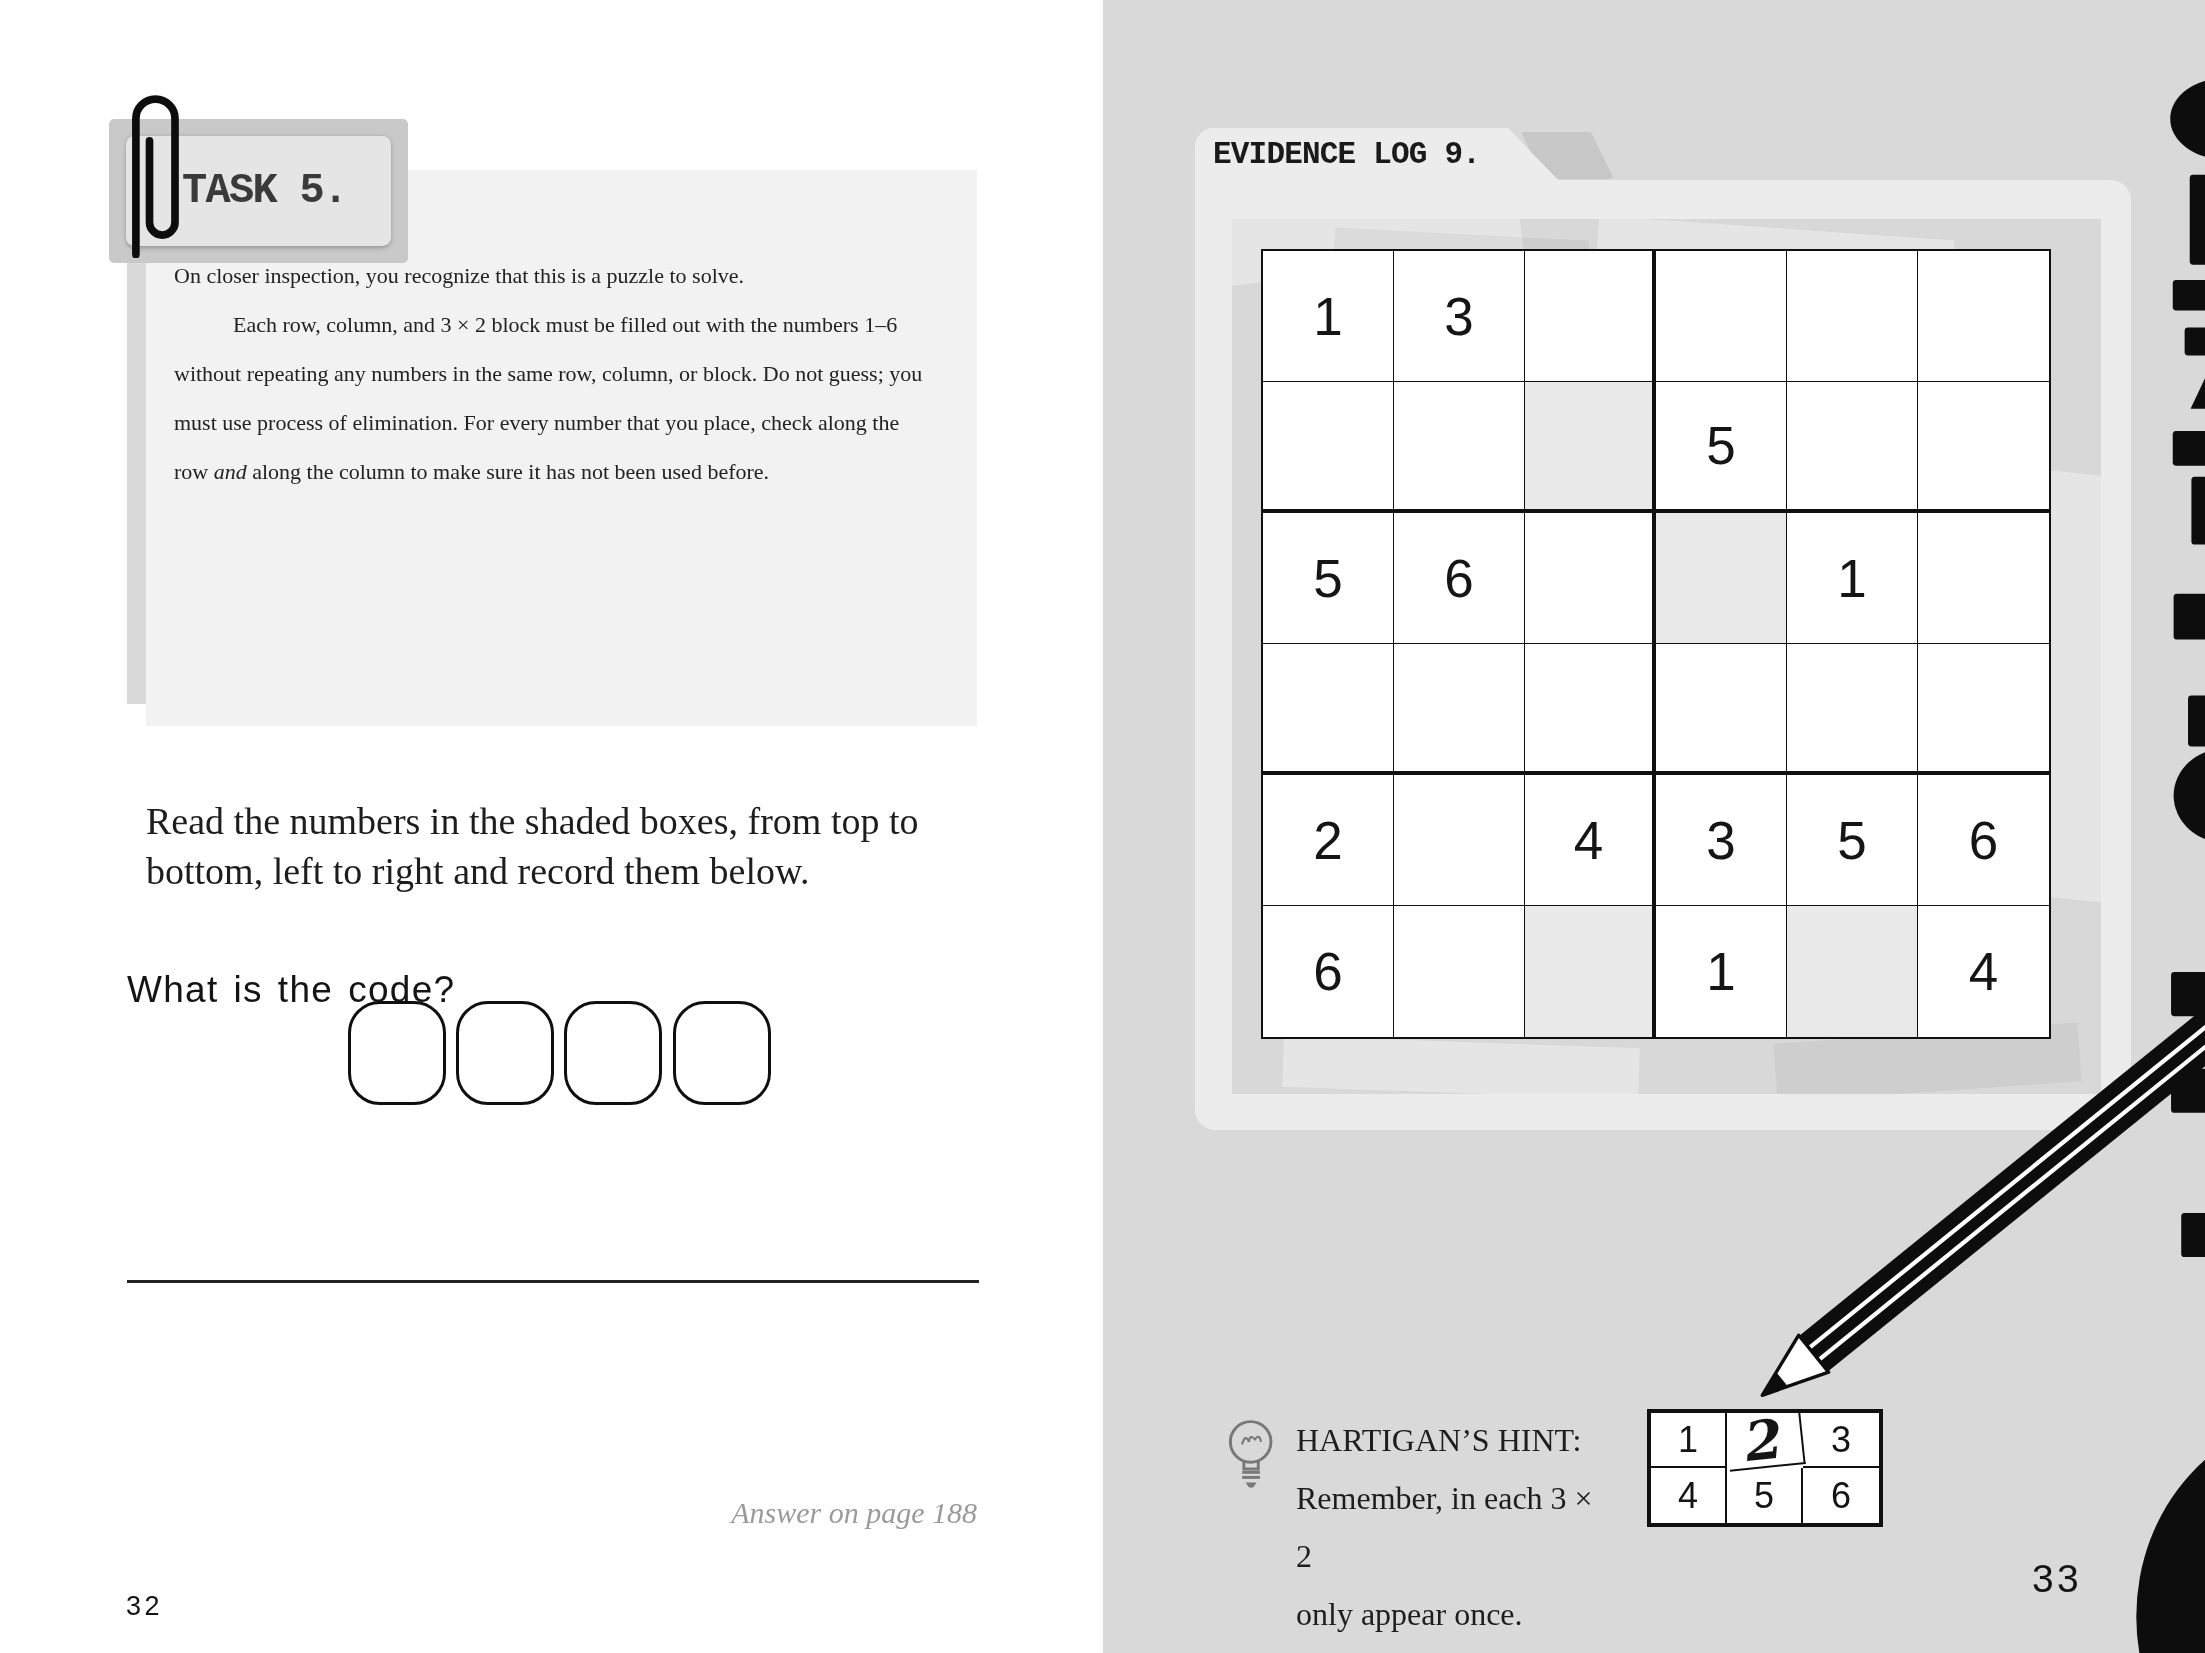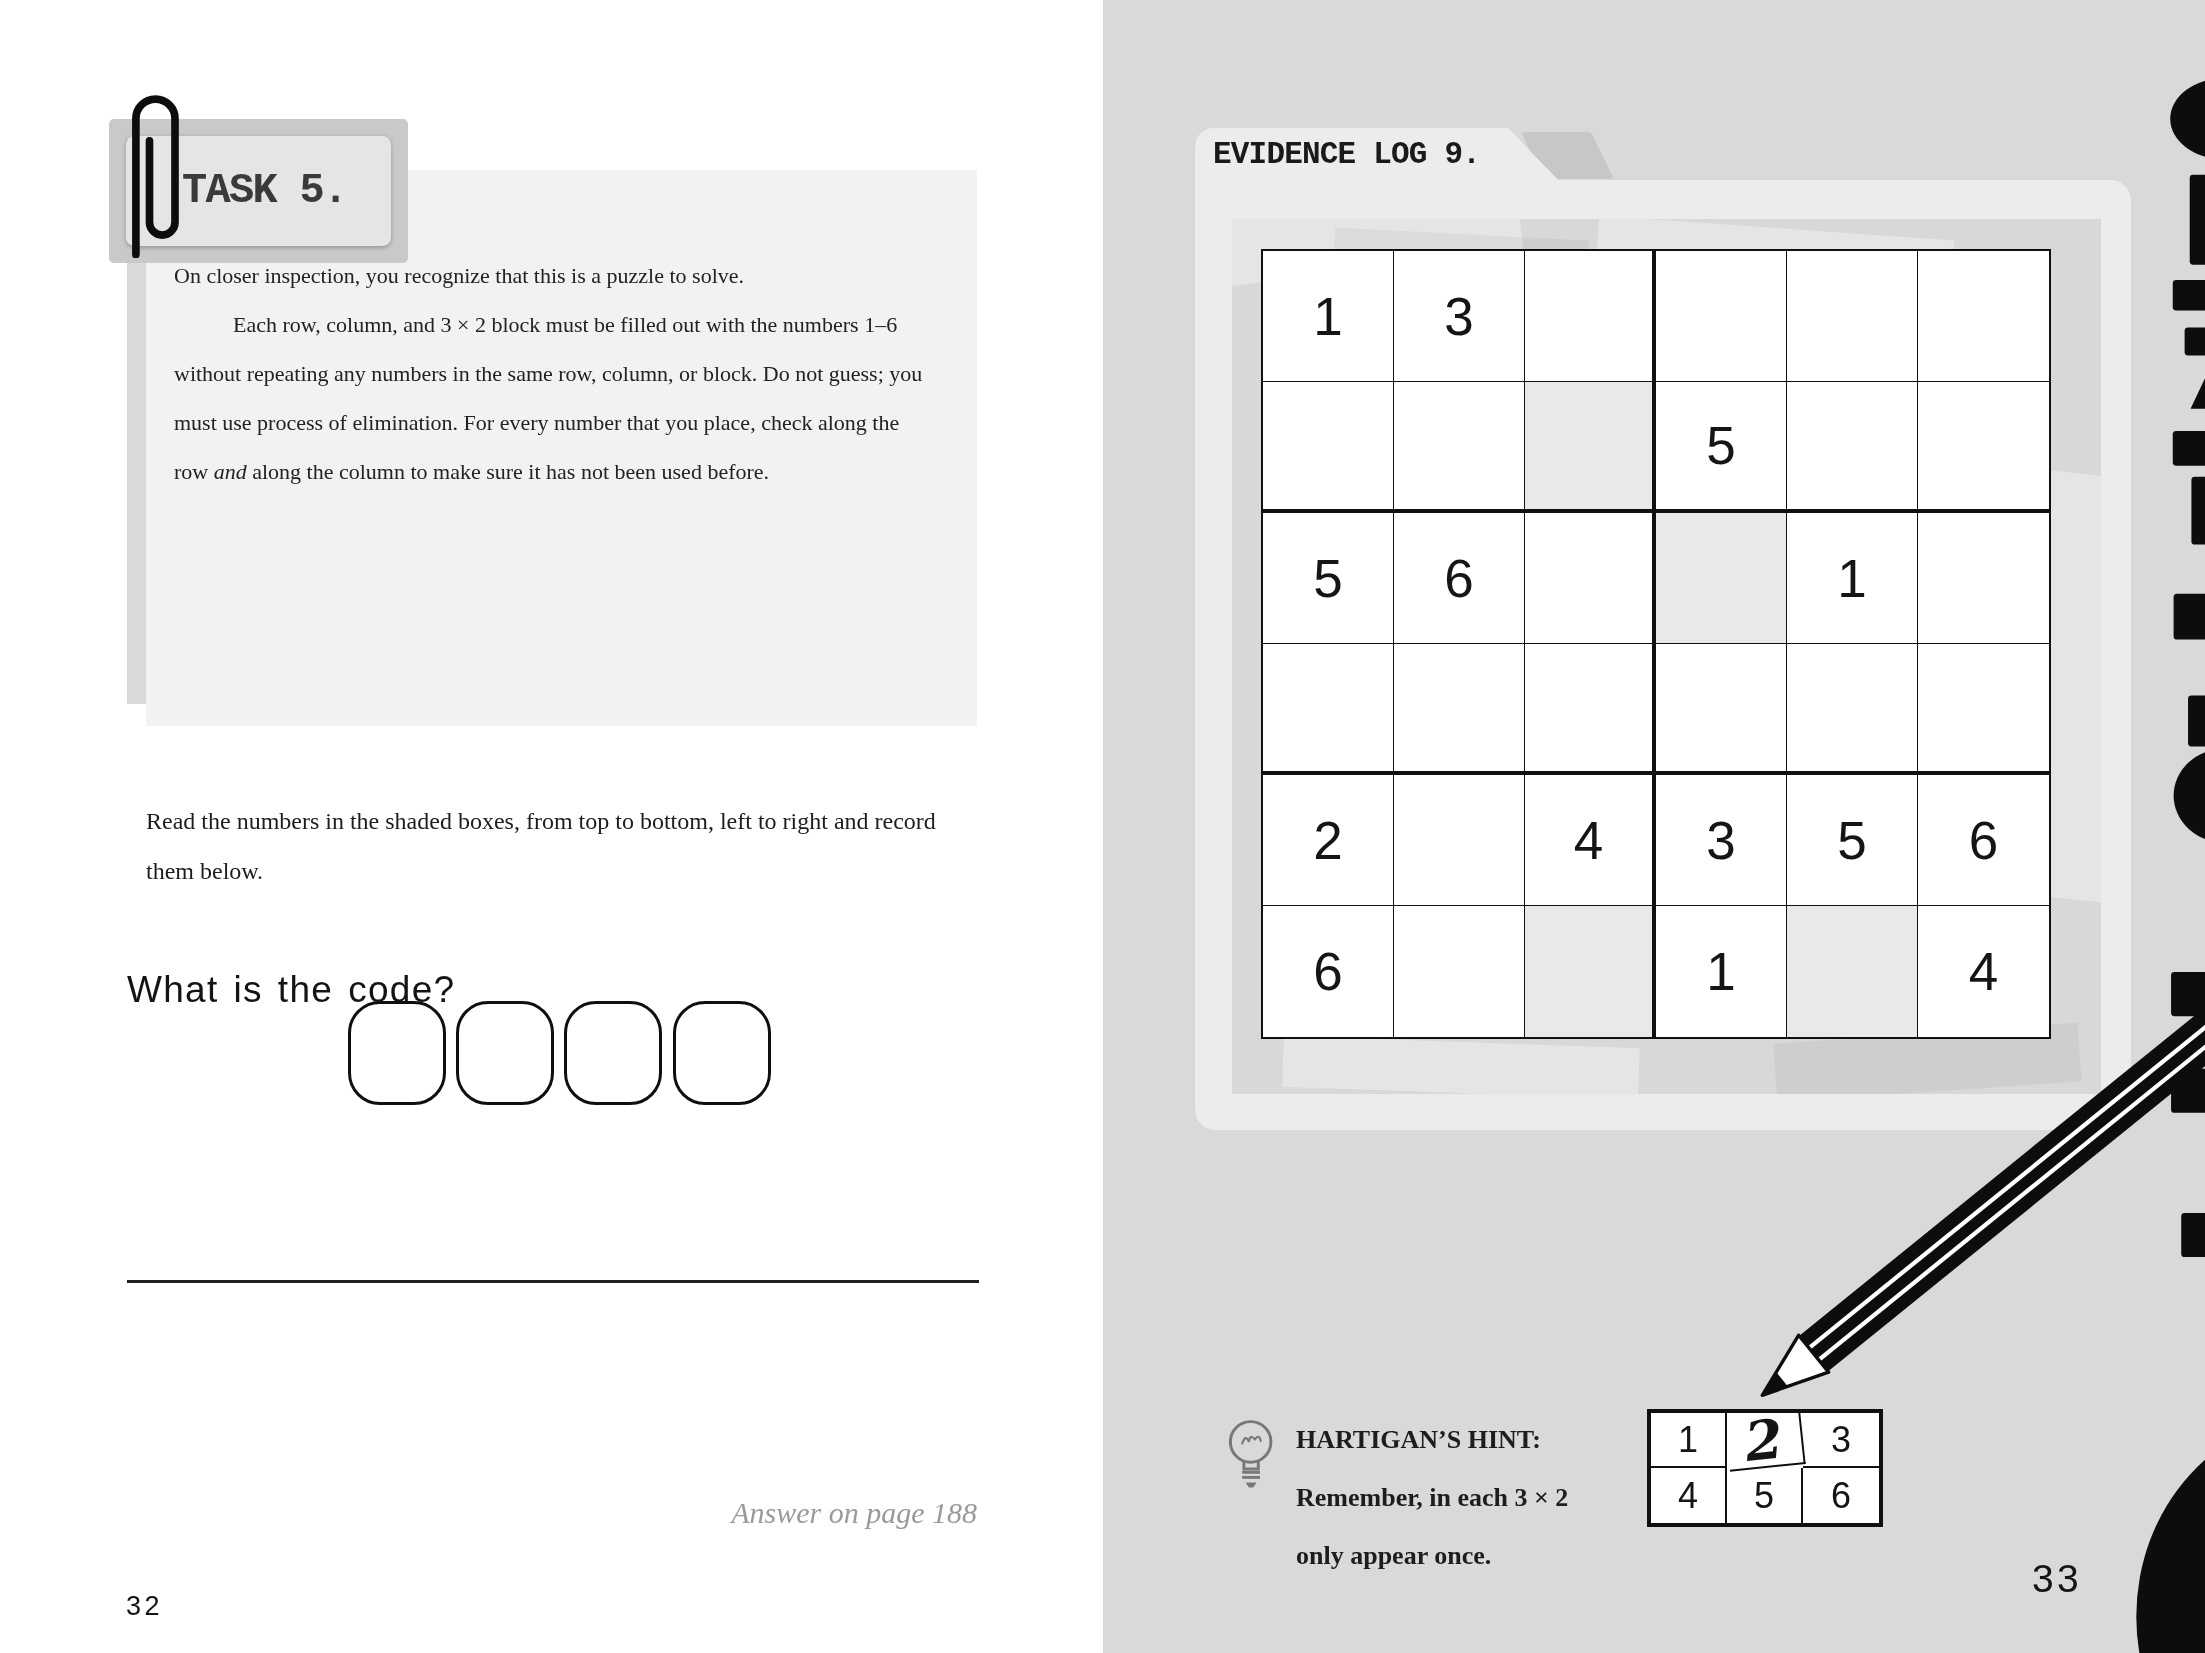--- a/index.html
+++ b/index.html
@@ -11,21 +11,21 @@
   #page-left{left:0;top:0;width:1103px;height:1654px;background:#ffffff;}
   #task-shadow{left:127px;top:216px;width:835px;height:488px;background:#d9d9d9;}
   #task-panel{left:146px;top:170px;width:831px;height:556px;background:#f2f2f2;}
   #task-frame{left:109px;top:119px;width:299px;height:144px;background:#c9c9c9;border-radius:5.1px;}
   #task-box{left:126px;top:136px;width:265px;height:110px;background:#e5e5e5;border-radius:8.5px;
             box-shadow:0 1.7px 4.2px rgba(0,0,0,.25);display:flex;align-items:center;}
   #task-title{padding-left:56px;font-family:"Liberation Mono", monospace;font-weight:bold;
               font-size:42px;letter-spacing:-1.7px;color:#3a3a3a;}
   #task-text{left:174px;top:251px;width:759px;font-size:22px;line-height:49px;color:#222;}
   #task-text .indent{text-indent:59px;}
-  #instruction{left:146px;top:796px;width:831px;font-size:24px;line-height:50px;color:#1d1d1d;}
+  #instruction{left:146px;top:796px;width:831px;font-size:38px;line-height:50px;color:#1d1d1d;}
   .handfont{font-family:"Liberation Sans", sans-serif;letter-spacing:1.3px;word-spacing:3.4px;color:#141414;}
   #q-code{left:127px;top:926px;font-size:37px;margin-top:43px;}
   #code-row{left:348px;top:1001px;display:flex;gap:10.2px;}
   .code-box{width:92px;height:98px;border:3.4px solid #0f0f0f;border-radius:32px;background:#fff;}
   #q-seen{left:127px;top:1147px;font-size:37px;}
   #rule{left:127px;top:1280px;width:852px;height:2.5px;background:#222;}
   #answer-note{left:383px;top:1496px;width:594px;text-align:right;font-style:italic;
                font-size:30px;color:#9a9a9a;}
   #pageno-32{left:126px;top:1567px;font-size:27px;letter-spacing:3.4px;margin-top:24px;}
 
@@ -46,21 +46,21 @@
 
   #sudoku{left:158px;top:249px;border:2.5px solid #101010;background:#fff;
           display:grid;grid-template-columns:repeat(6,131px);grid-template-rows:repeat(6,131px);}
   .gcell{border-right:1.7px solid #101010;border-bottom:1.7px solid #101010;
          display:flex;align-items:center;justify-content:center;
          font-family:"Liberation Sans", sans-serif;font-size:53px;color:#151515;background:#fff;}
   .gcell.lastc{border-right:none;} .gcell.lastr{border-bottom:none;}
   .gcell.thickR{border-right-width:4.2px;} .gcell.thickB{border-bottom-width:4.2px;}
   .gcell.shaded{background:#e9e9e9;}
 
-  #hint-text{left:193px;top:1411px;width:305px;font-size:26px;line-height:58px;color:#1d1d1d;font-weight:bold;}
+  #hint-text{left:193px;top:1411px;width:305px;font-size:32px;line-height:58px;color:#1d1d1d;}
   #minigrid{left:544px;top:1409px;border:4.2px solid #101010;background:#fff;
             display:grid;grid-template-columns:repeat(3,76px);grid-template-rows:repeat(2,55px);}
   .mcell{border-right:2.5px solid #101010;border-bottom:2.5px solid #101010;
          display:flex;align-items:center;justify-content:center;
          font-family:"Liberation Sans", sans-serif;font-size:36px;color:#151515;}
   .mcell.lastc{border-right:none;} .mcell.lastr{border-bottom:none;}
   .mcell.script{font-family:"DejaVu Serif", serif;font-style:italic;font-size:54px;
                 transform:rotate(-6deg);font-weight:bold;}
   #pageno-33{left:929px;top:1557px;font-size:39px;letter-spacing:3.4px;}
   #deco-svg{left:0;top:0;pointer-events:none;}

